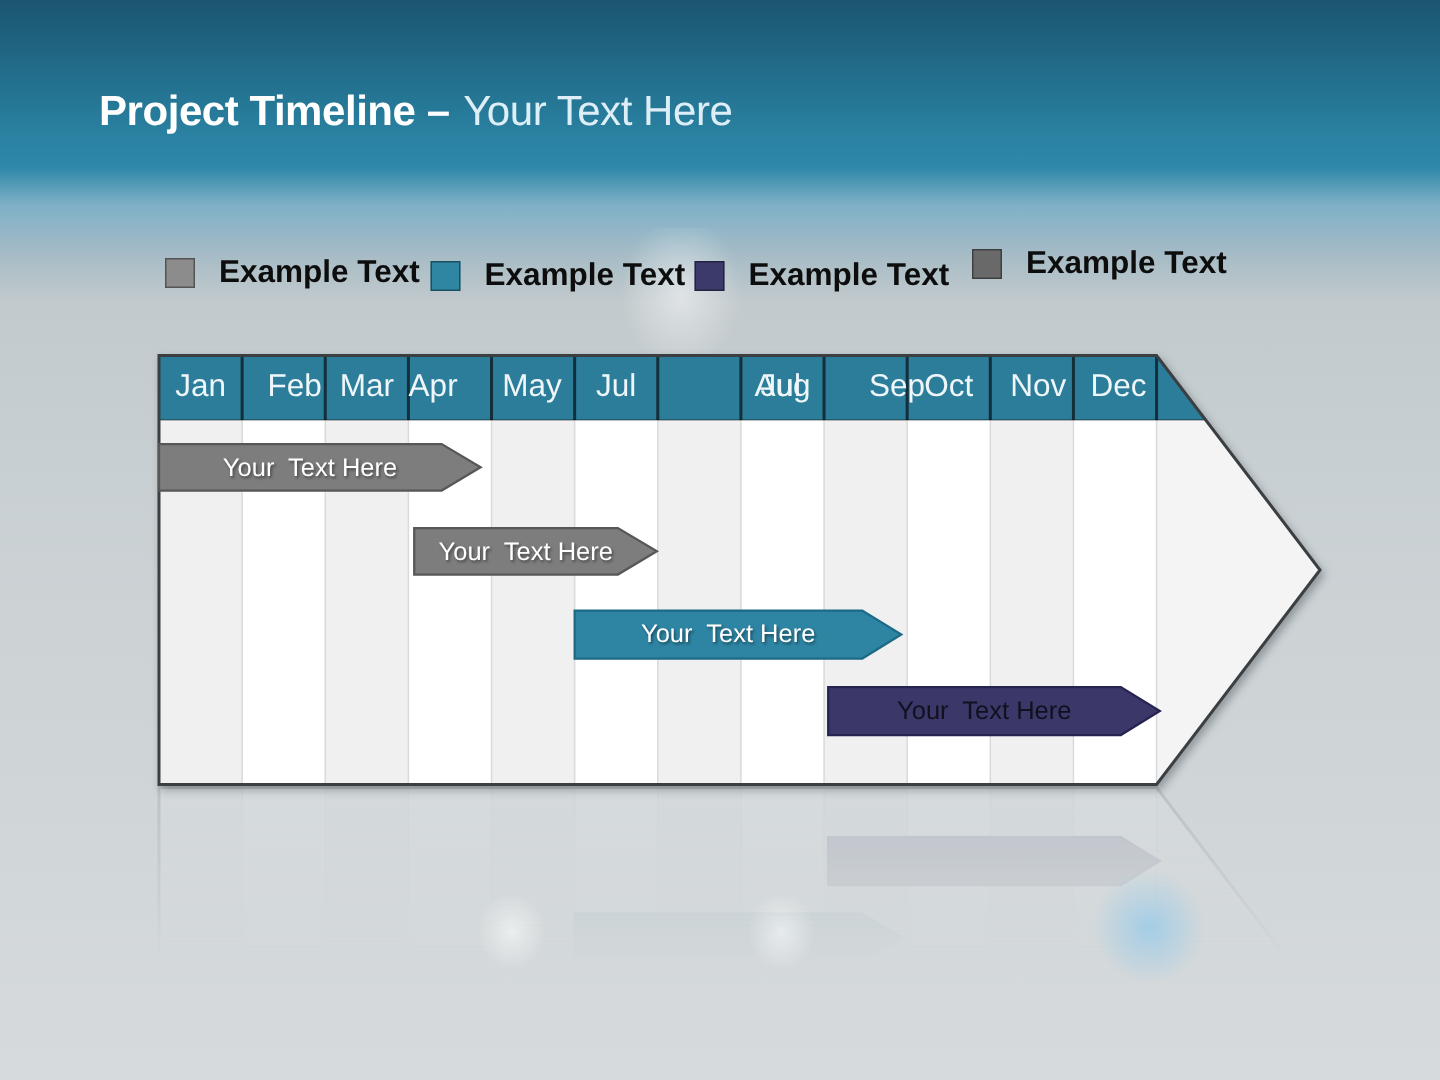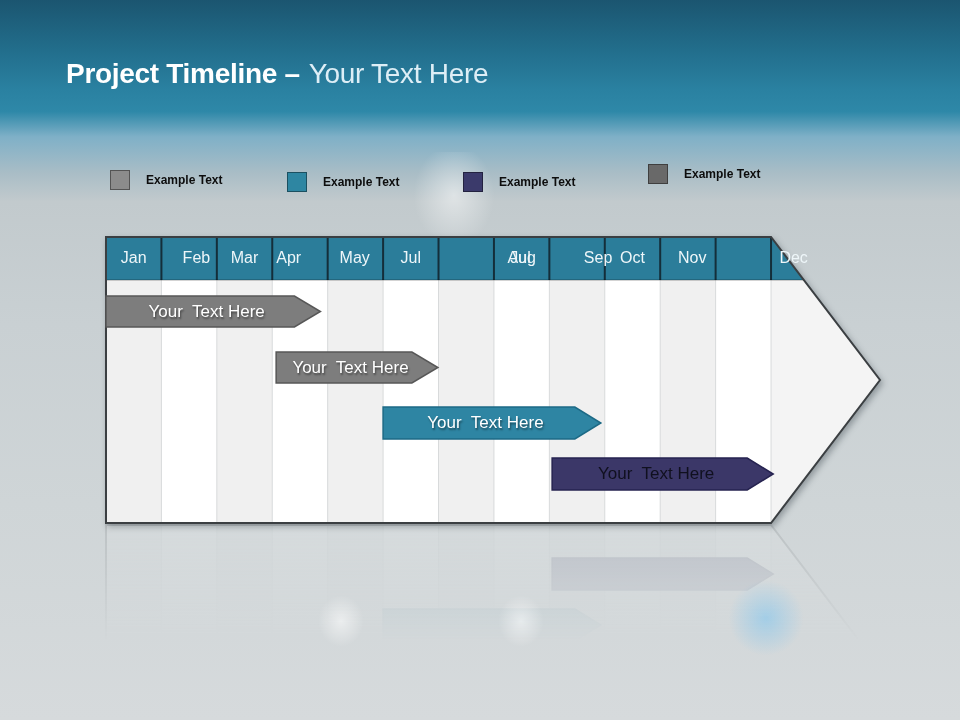--- a/index.html
+++ b/index.html
@@ -27,28 +27,28 @@
     background:radial-gradient(ellipse, rgba(255,255,255,.55), rgba(255,255,255,0) 70%); }
   .ghost-foot-right { left:498px; top:595px; width:46px; height:52px;
     background:radial-gradient(ellipse, rgba(255,255,255,.55), rgba(255,255,255,0) 70%); }
   .ghost-glow { left:728px; top:580px; width:76px; height:76px;
     background:radial-gradient(ellipse, rgba(120,195,240,.55), rgba(120,195,240,0) 70%); }
 
   
   .legend-item { position:absolute; display:flex; align-items:center; gap:16px; }
   .legend-swatch { width:20px; height:20px; border:1px solid rgba(0,0,0,.4);
                    box-sizing:border-box; flex:0 0 auto; }
-  .legend-label { font-size:12px; font-weight:700; color:#0d0d0d; white-space:nowrap; }
+  .legend-label { font-size:21px; font-weight:700; color:#0d0d0d; white-space:nowrap; }
 
   
   .timeline { position:absolute; left:103px; top:235px; width:790px; height:300px; }
   .timeline > svg { position:absolute; left:0; top:0;
     filter:drop-shadow(2px 3px 3px rgba(30,40,50,.35)); }
   .month-label { position:absolute; top:12px; height:22px; line-height:22px;
-    text-align:center; font-size:16px; color:#eef6f9; }
+    text-align:center; font-size:21px; color:#eef6f9; }
   .bar-label { position:absolute; text-align:center; font-size:17px;
     white-space:pre; overflow:hidden; }
   .bar-label.shadowed { text-shadow:1px 1.5px 2px rgba(0,0,0,.45); }
 
   
   .reflection-wrap { position:absolute; left:103px; top:524px; width:790px; height:135px;
     overflow:hidden; opacity:.14; pointer-events:none;
     -webkit-mask-image:linear-gradient(to bottom, rgba(0,0,0,.9), rgba(0,0,0,0) 88%);
             mask-image:linear-gradient(to bottom, rgba(0,0,0,.9), rgba(0,0,0,0) 88%); }
   .reflection-wrap svg { position:absolute; left:0; top:-11px;
@@ -146,21 +146,21 @@
         <span class="month-label" style="left: 58.42px; width: 70px;">Feb</span>
         <span class="month-label" style="left: 113.84px; width: 55.42px;">Mar</span>
         <span class="month-label" style="left: 169.26px; width: 33px;">Apr</span>
         <span class="month-label" style="left: 224px; width: 55.42px;">May</span>
         <span class="month-label" style="left: 280.1px; width: 55.42px;">Jul</span>
         <span class="month-label" style="left: 335.52px; width: 76px; margin-left: 44px;">Jul</span>
         <span class="month-label" style="left: 390.94px; width: 55.42px;">Aug</span>
         <span class="month-label" style="left: 446.36px; width: 55.42px; padding-left: 21px;">Sep</span>
         <span class="month-label" style="left: 501.78px; width: 55.42px;">Oct</span>
         <span class="month-label" style="left: 557.2px; width: 64px;">Nov</span>
-        <span class="month-label" style="left: 612.62px; width: 60px; padding-left: 48px;">Dec</span>
+        <span class="month-label" style="left: 612.62px; width: 60px;">Dec</span>
       </div>
     <div id="bar-labels">
         <div class="bar-label shadowed" style="left: 3px; width: 201.428px; top: 61px; height: 31px; line-height: 31px; color: rgb(255, 255, 255);">Your  Text Here</div>
         <div class="bar-label shadowed" style="left: 173.139px; width: 148.779px; top: 117px; height: 31px; line-height: 31px; color: rgb(255, 255, 255);">Your  Text Here</div>
         <div class="bar-label shadowed" style="left: 280.1px; width: 204.753px; top: 172px; height: 32px; line-height: 32px; color: rgb(255, 255, 255);">Your  Text Here</div>
         <div class="bar-label" style="left: 449.131px; width: 208.078px; top: 223px; height: 32px; line-height: 32px; color: rgb(16, 16, 31);">Your  Text Here</div>
       </div>
   </div>
 
   <div class="reflection-wrap" id="reflection">

